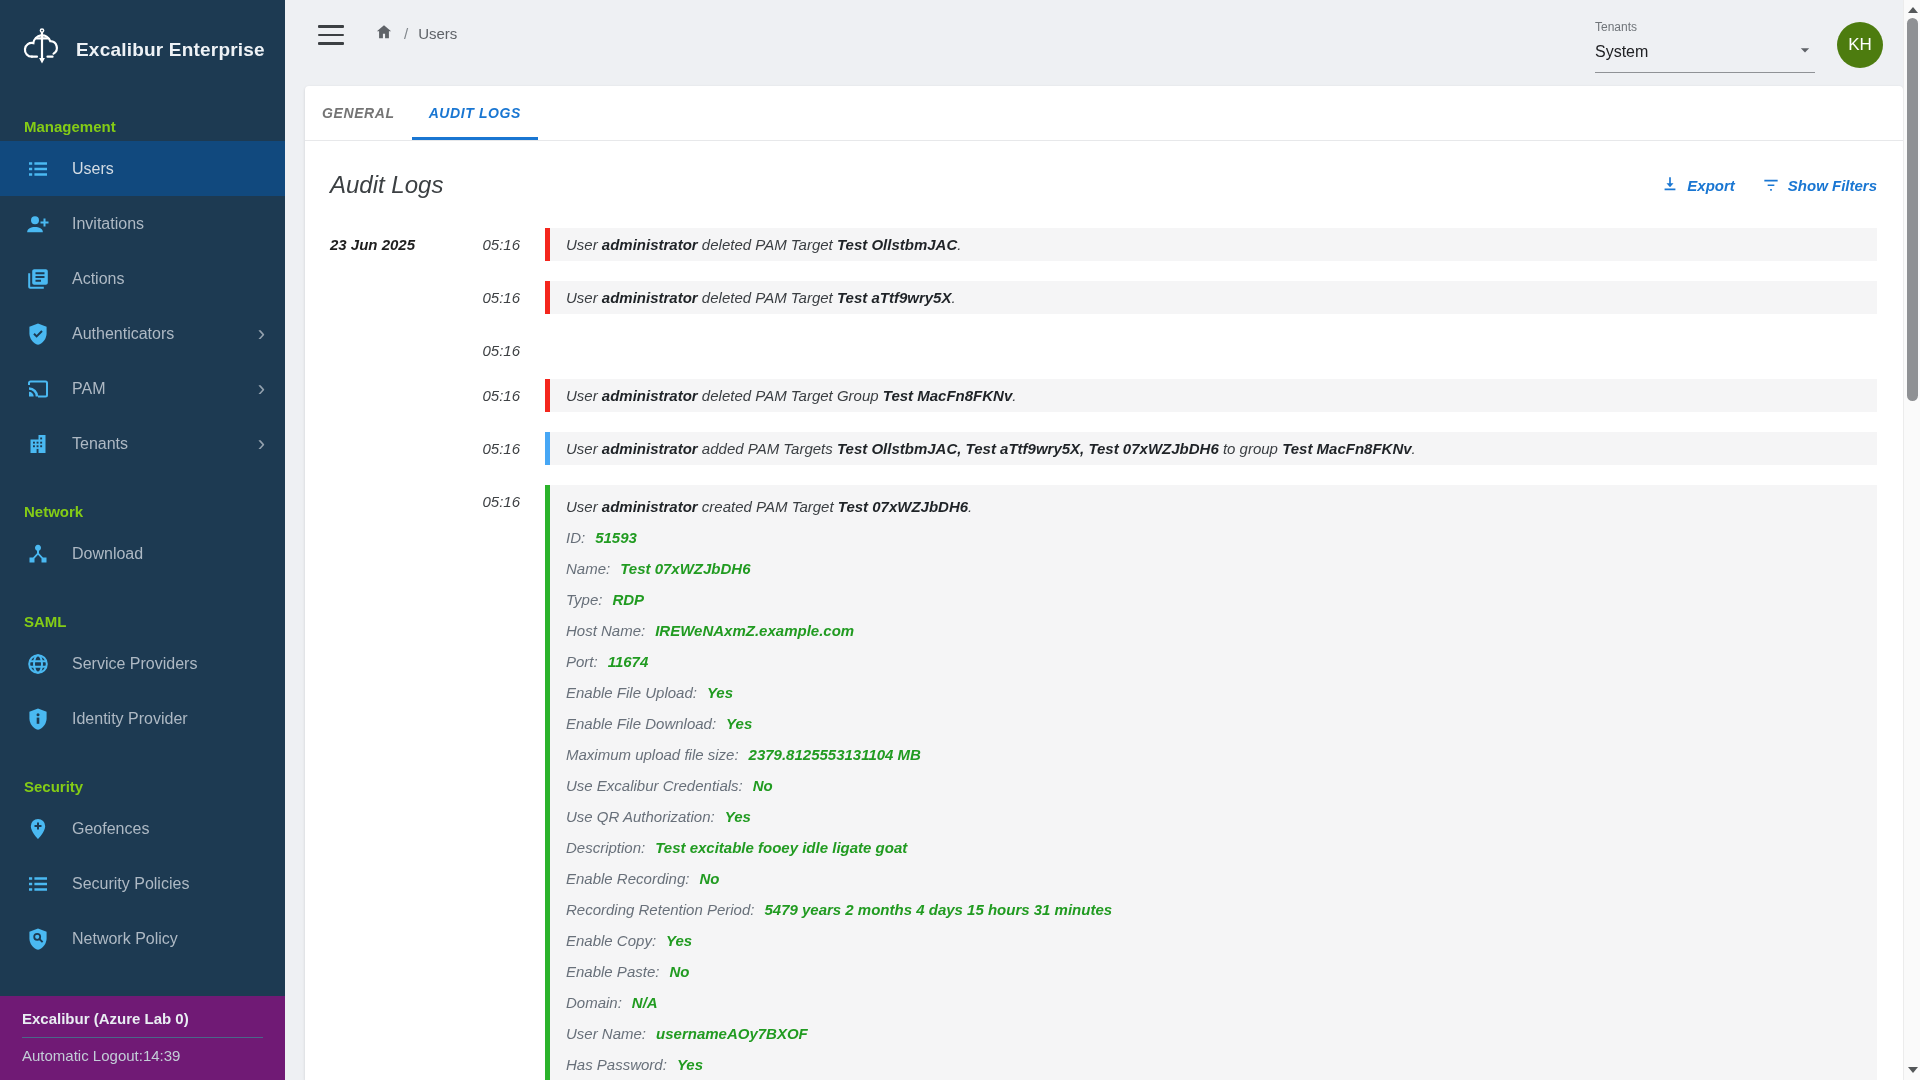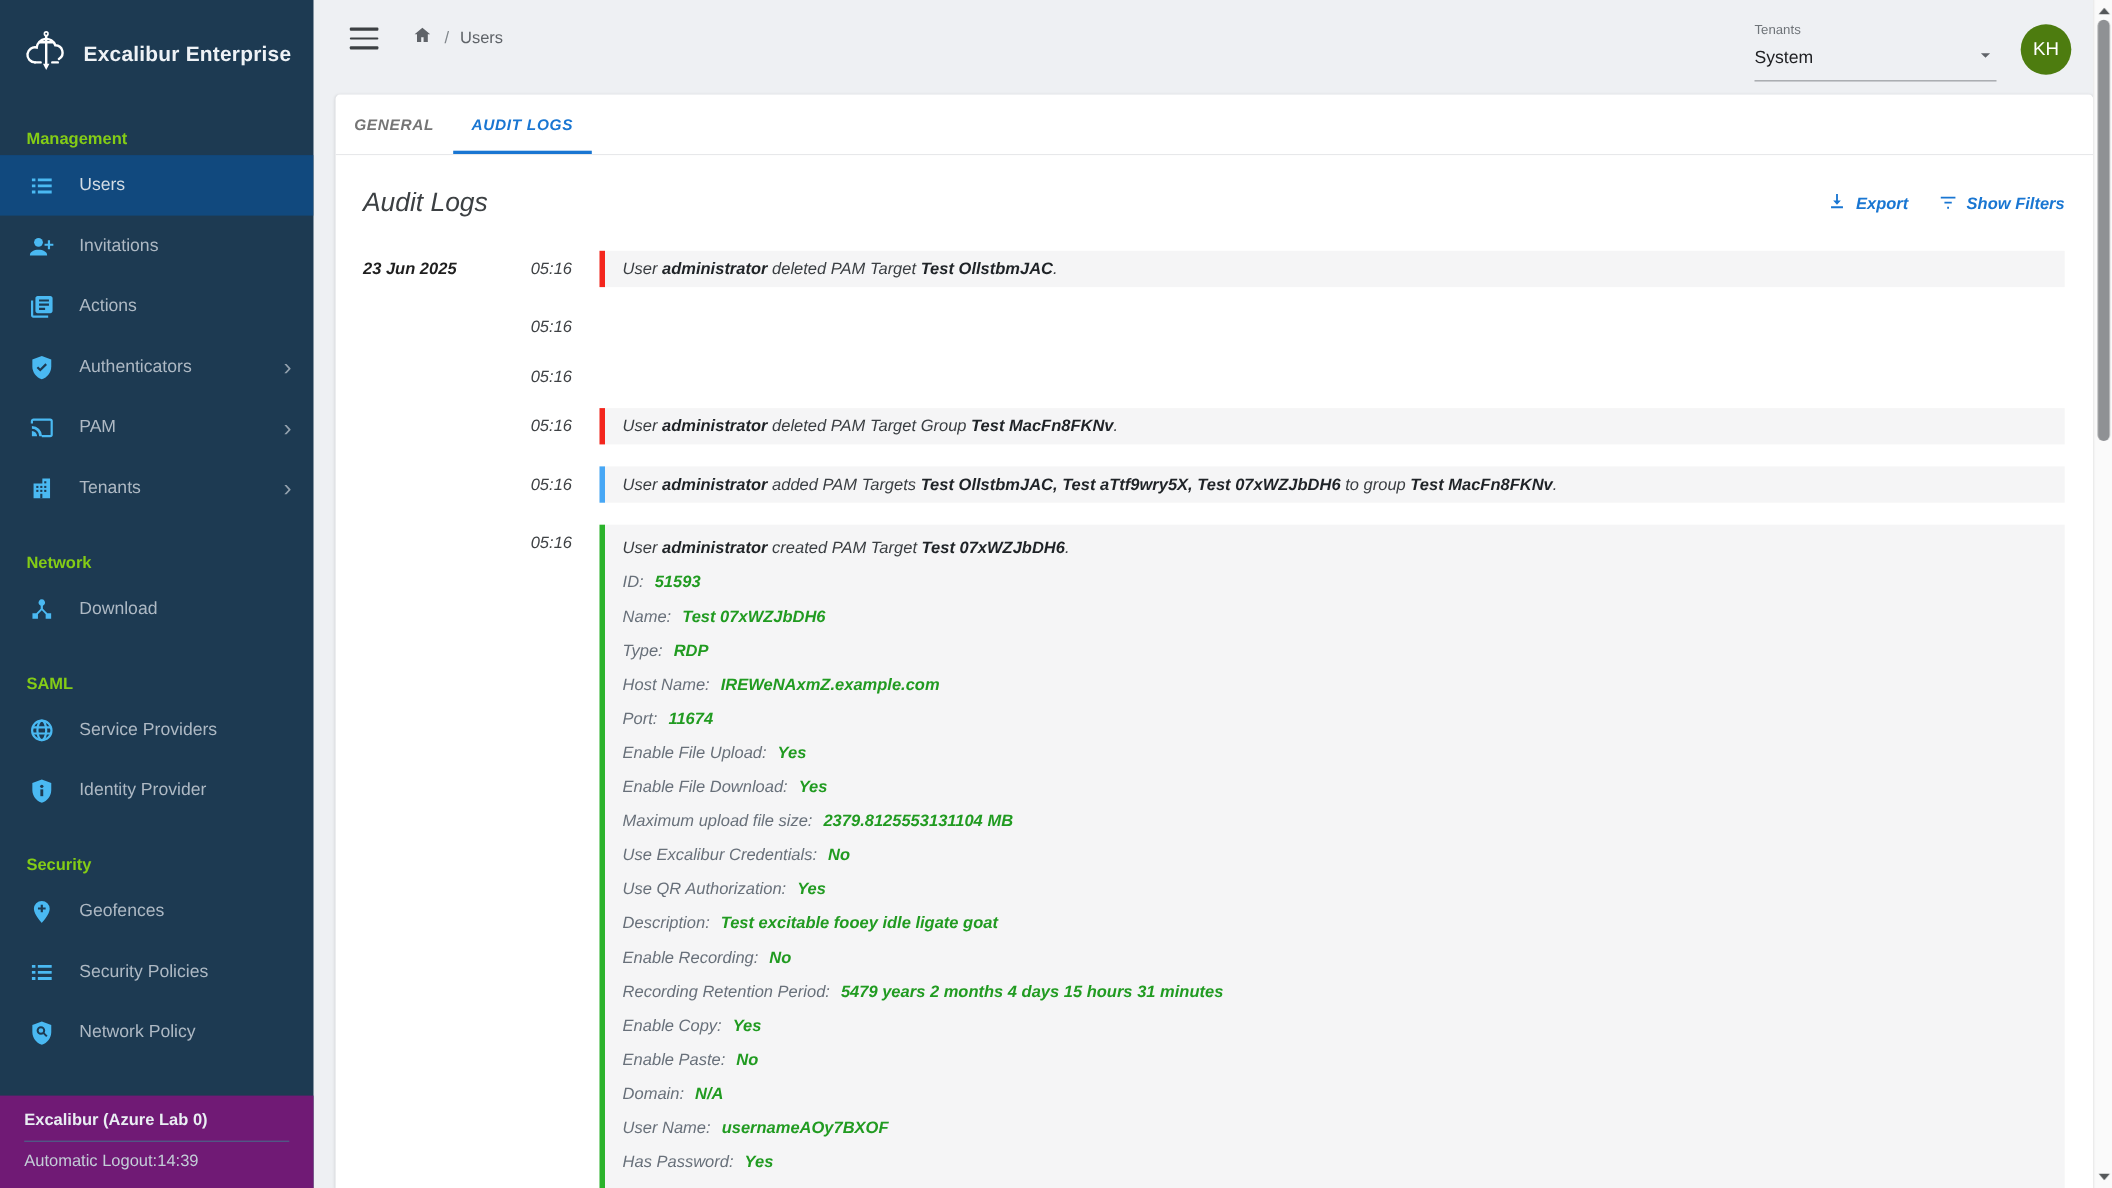--- a/index.html
+++ b/index.html
@@ -290,20 +290,21 @@
 
       <div class="log-area">
           <div class="log-entry">
             <div class="date-col">23 Jun 2025</div>
             <div class="time-col">05:16</div>
             <div class="log-row" style="border-left-color: rgb(244, 38, 29);"><span><span>User </span><b>administrator</b><span> deleted PAM Target </span><b>Test OllstbmJAC</b><span>.</span></span></div>
           </div>
           <div class="log-entry">
             <div class="date-col"></div>
             <div class="time-col">05:16</div>
+            <div class="log-row" style="border-left-color: rgb(244, 38, 29);"><span><span>User </span><b>administrator</b><span> deleted PAM Target </span><b>Test aTtf9wry5X</b><span>.</span></span></div>
           </div>
           <div class="log-entry">
             <div class="date-col"></div>
             <div class="time-col">05:16</div>
           </div>
           <div class="log-entry">
             <div class="date-col"></div>
             <div class="time-col">05:16</div>
             <div class="log-row" style="border-left-color: rgb(244, 38, 29);"><span><span>User </span><b>administrator</b><span> deleted PAM Target Group </span><b>Test MacFn8FKNv</b><span>.</span></span></div>
           </div>

